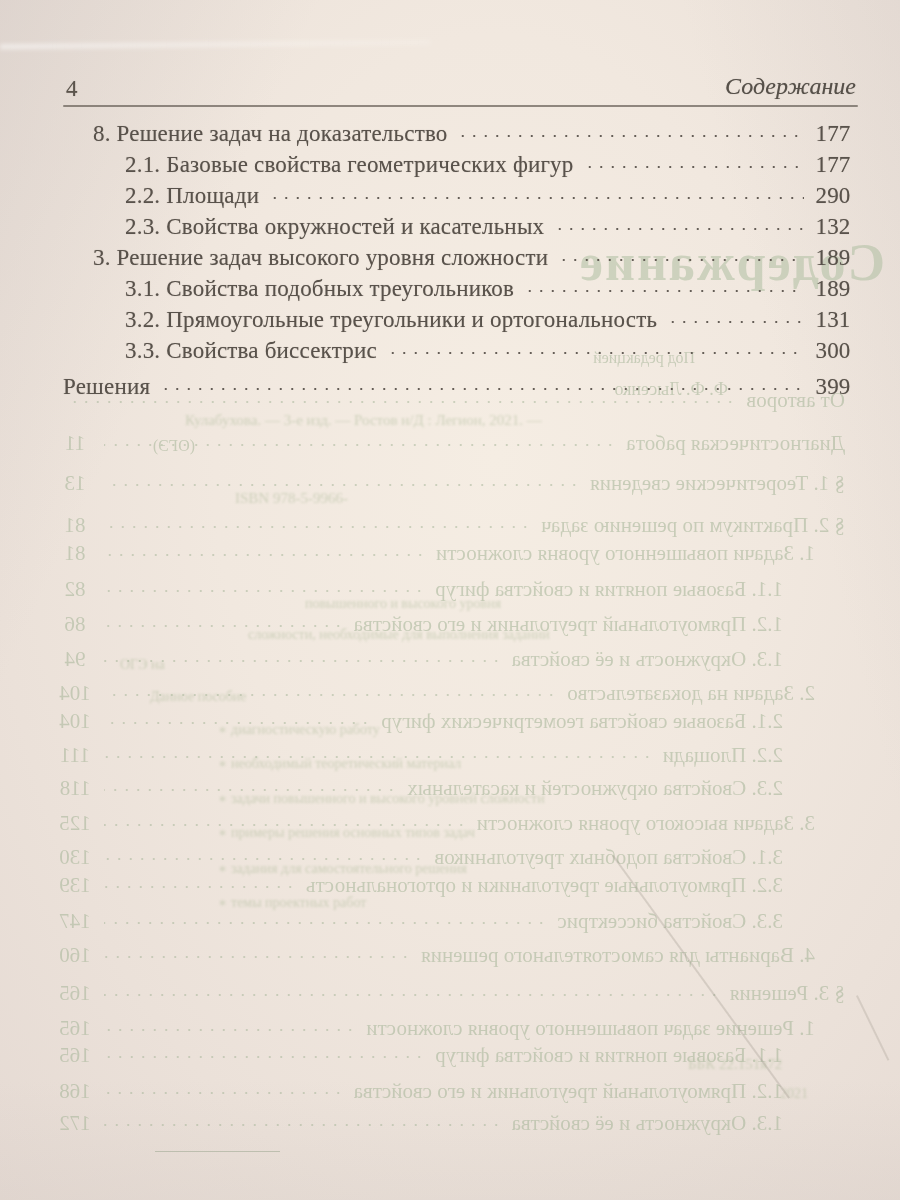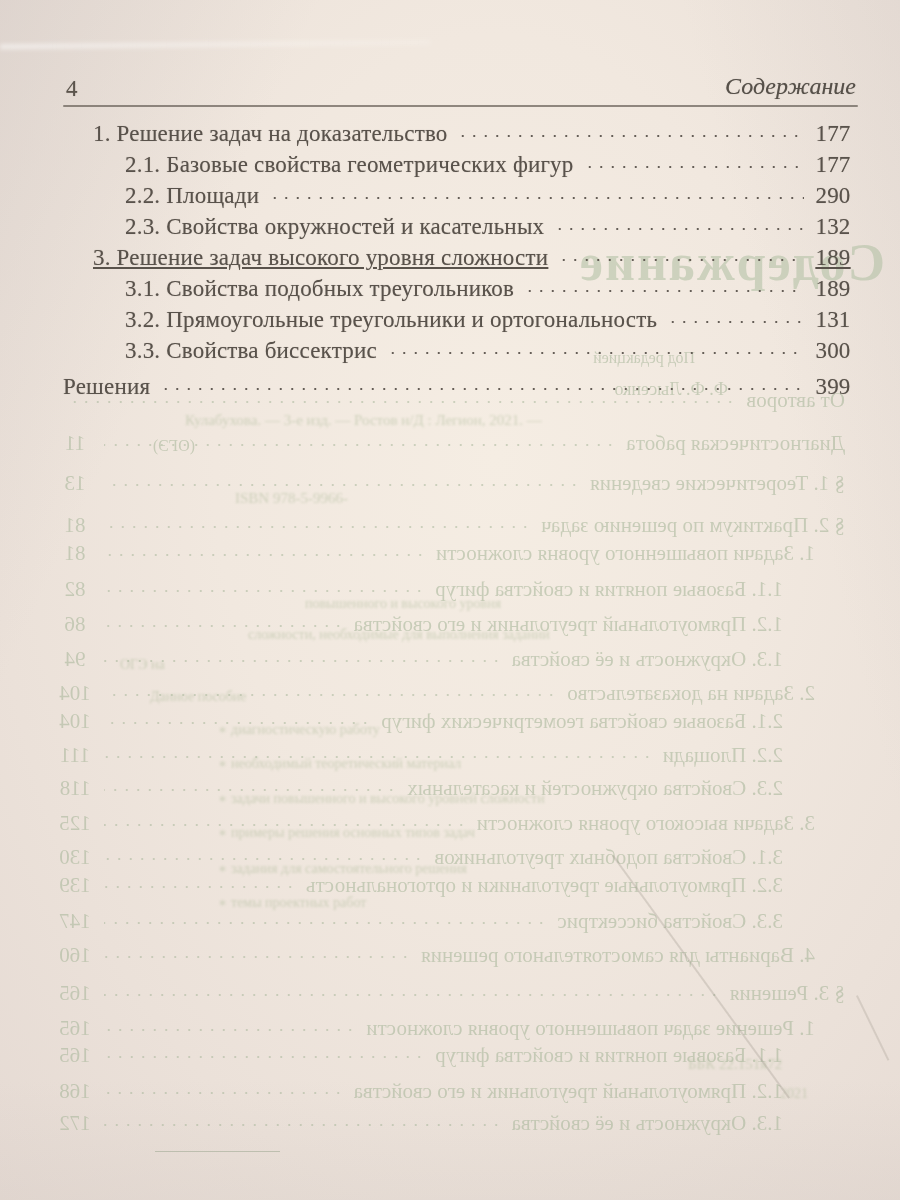--- a/index.html
+++ b/index.html
@@ -216,21 +216,21 @@
         <div class="bleed-line" style="top: 379px; left: 172px; font-size: 18px;">Ф. Ф. Лысенко</div>
         <div class="bleed-line" style="top: 437px; left: 705px; font-size: 16px;">(ОГЭ)</div>
       </div>
   </div>
 
   <div class="hdr-num">4</div>
   <div class="hdr-title">Содержание</div>
   <div class="hdr-rule"></div>
   <div id="toc-main">
   <div class="row lvl1" style="top: 121px;">
-    <span class="lbl">1. Решение задач на доказательство</span>
+    <span class="lbl">8. Решение задач на доказательство</span>
     <span class="leader"></span>
     <span class="num">177</span>
   </div>
 
   <div class="row lvl2" style="top: 152px;">
     <span class="lbl">2.1. Базовые свойства геометрических фигур</span>
     <span class="leader"></span>
     <span class="num">177</span>
   </div>
 
@@ -239,21 +239,21 @@
     <span class="leader"></span>
     <span class="num">290</span>
   </div>
 
   <div class="row lvl2" style="top: 214px;">
     <span class="lbl">2.3. Свойства окружностей и касательных</span>
     <span class="leader"></span>
     <span class="num">132</span>
   </div>
 
-  <div class="row lvl1" style="top: 245px; text-decoration: underline;">
+  <div class="row lvl1" style="top: 245px;">
     <span class="lbl">3. Решение задач высокого уровня сложности</span>
     <span class="leader"></span>
     <span class="num">189</span>
   </div>
 
   <div class="row lvl2" style="top: 276px;">
     <span class="lbl">3.1. Свойства подобных треугольников</span>
     <span class="leader"></span>
     <span class="num">189</span>
   </div>

